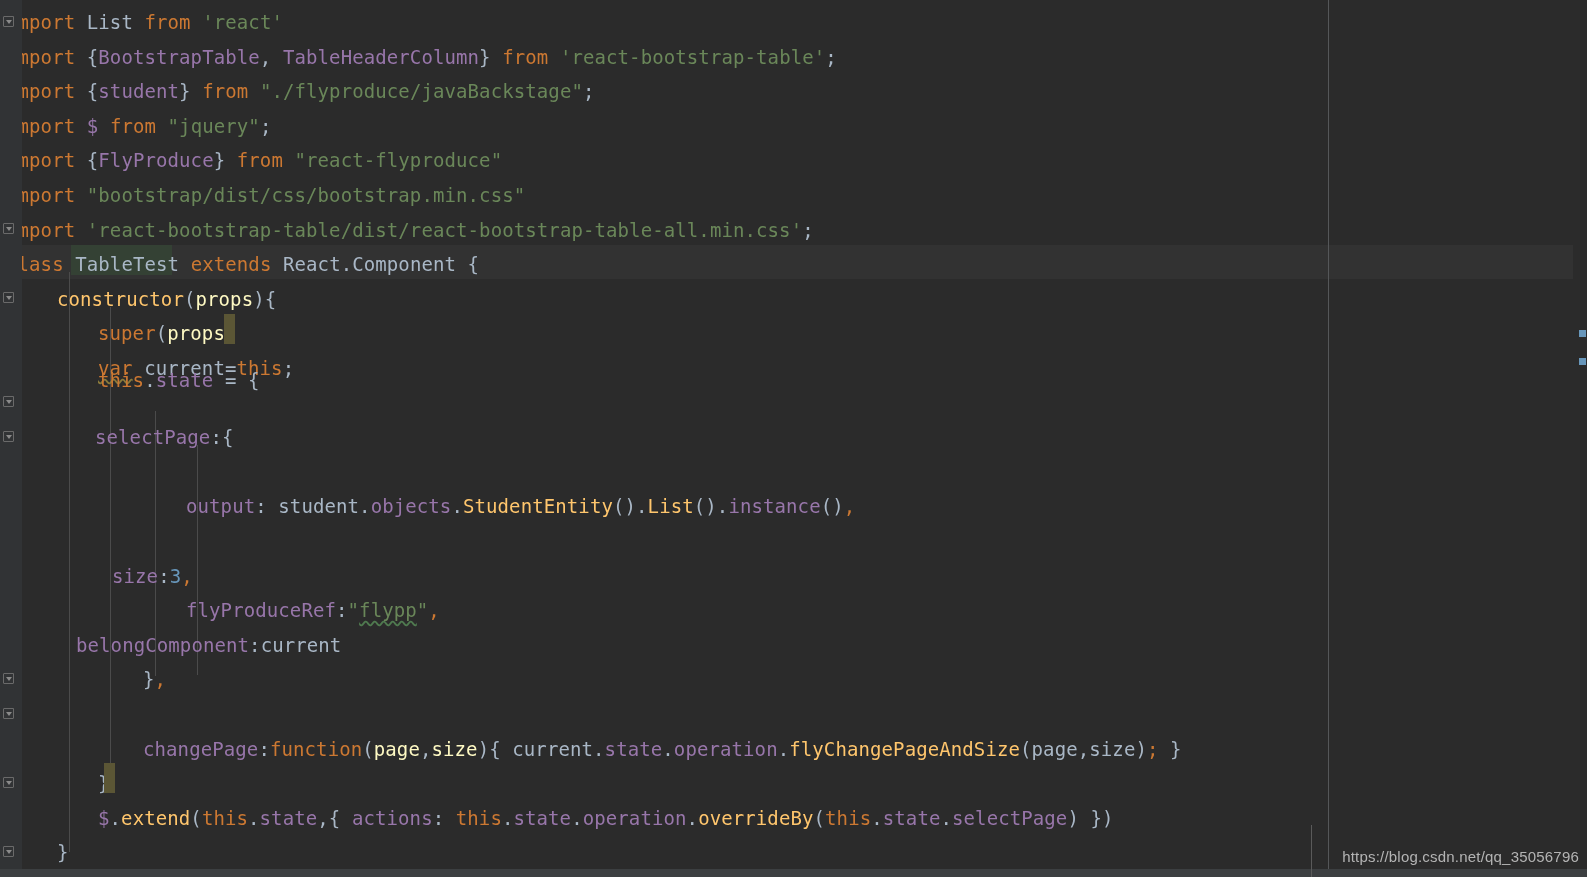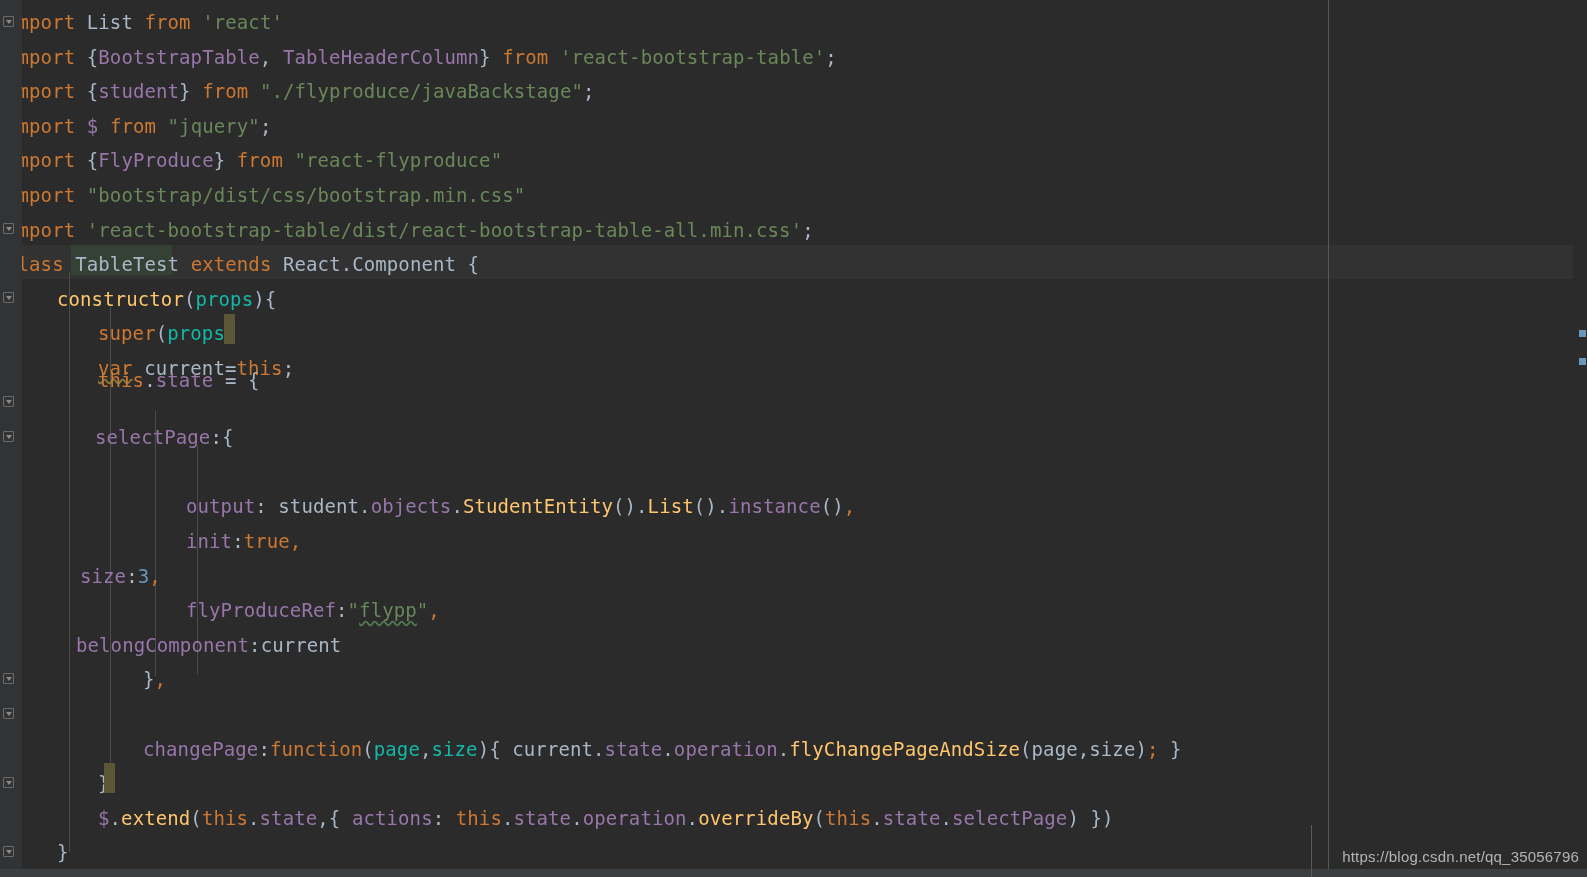--- a/index.html
+++ b/index.html
@@ -169,21 +169,21 @@
     z-index: 5;
   }
 
   
   .kw   { color: #cc7832; }           
   .def  { color: #a9b7c6; }           
   .id   { color: #9876aa; }           
   .str  { color: #6a8759; }           
   .fn   { color: #ffc66d; }           
   .num  { color: #6897bb; }           
-  .param{ color: #14b8a6; }
+  .param{ color: #fef9c3; }
 
   .squiggle-warn {
     text-decoration: underline wavy #8a7a3a;
     text-decoration-skip-ink: none;
     text-underline-offset: 3px;
   }
   .squiggle-spell {
     text-decoration: underline wavy #4f7a4f;
     text-decoration-skip-ink: none;
     text-underline-offset: 3px;
@@ -215,22 +215,21 @@
       <div class="code-line" style="top: 143.4px; padding-left: 6px;"><span class="kw">import</span><span class="def"> {</span><span class="id">FlyProduce</span><span class="def">} </span><span class="kw">from</span><span class="def"> </span><span class="str">"react-flyproduce"</span></div>
       <div class="code-line" style="top: 178px; padding-left: 6px;"><span class="kw">import</span><span class="def"> </span><span class="str">"bootstrap/dist/css/bootstrap.min.css"</span></div>
       <div class="code-line" style="top: 212.6px; padding-left: 6px;"><span class="kw">import</span><span class="def"> </span><span class="str">'react-bootstrap-table/dist/react-bootstrap-table-all.min.css'</span><span class="def">;</span></div>
       <div class="code-line" style="top: 247.2px; padding-left: 6px;"><span class="kw">class</span><span class="def"> </span><span class="def">TableTest</span><span class="def"> </span><span class="kw">extends</span><span class="def"> </span><span class="def">React.Component</span><span class="def"> {</span></div>
       <div class="code-line" style="top: 281.8px; padding-left: 57px;"><span class="fn">constructor</span><span class="def">(</span><span class="param">props</span><span class="def">){</span></div>
       <div class="code-line" style="top: 316.4px; padding-left: 98px;"><span class="kw">super</span><span class="def">(</span><span class="param">props</span><span class="def">)</span></div>
       <div class="code-line" style="top: 351px; padding-left: 98px;"><span class="kw squiggle-warn">var</span><span class="def"> current</span><span class="def">=</span><span class="kw">this</span><span class="def">;</span></div>
       <div class="code-line" style="top: 363px; padding-left: 98px;"><span class="kw">this</span><span class="def">.</span><span class="id">state</span><span class="def"> = {</span></div>
       <div class="code-line" style="top: 420.2px; padding-left: 95px;"><span class="id">selectPage</span><span class="def">:{</span></div>
       <div class="code-line" style="top: 489.4px; padding-left: 186px;"><span class="id">output</span><span class="def">: student</span><span class="def">.</span><span class="id">objects</span><span class="def">.</span><span class="fn">StudentEntity</span><span class="def">().</span><span class="fn">List</span><span class="def">().</span><span class="id">instance</span><span class="def">()</span><span class="kw">,</span></div>
-      <div class="code-line" style="top: 524px; padding-left: 186px;"><span class="id">init</span><span class="def">:</span><span class="kw">true</span><span class="kw">,</span></div>
-      <div class="code-line" style="top: 558.6px; padding-left: 80px;"><span class="id">size</span><span class="def">:</span><span class="num">3</span><span class="kw">,</span></div>
+      <div class="code-line" style="top: 558.6px; padding-left: 112px;"><span class="id">size</span><span class="def">:</span><span class="num">3</span><span class="kw">,</span></div>
       <div class="code-line" style="top: 593.2px; padding-left: 186px;"><span class="id">flyProduceRef</span><span class="def">:</span><span class="str">"</span><span class="str squiggle-spell">flypp</span><span class="str">"</span><span class="kw">,</span></div>
       <div class="code-line" style="top: 627.8px; padding-left: 76px;"><span class="id">belongComponent</span><span class="def">:current</span></div>
       <div class="code-line" style="top: 662.4px; padding-left: 143px;"><span class="def">}</span><span class="kw">,</span></div>
       <div class="code-line" style="top: 731.6px; padding-left: 143px;"><span class="id">changePage</span><span class="def">:</span><span class="kw">function</span><span class="def">(</span><span class="param">page</span><span class="def">,</span><span class="param">size</span><span class="def">){ current</span><span class="def">.</span><span class="id">state</span><span class="def">.</span><span class="id">operation</span><span class="def">.</span><span class="fn">flyChangePageAndSize</span><span class="def">(</span><span class="def">page</span><span class="def">,</span><span class="def">size</span><span class="def">)</span><span class="kw">;</span><span class="def"> }</span></div>
       <div class="code-line" style="top: 766.2px; padding-left: 98px;"><span class="def">}</span></div>
       <div class="code-line" style="top: 800.8px; padding-left: 98px;"><span class="id">$</span><span class="def">.</span><span class="fn">extend</span><span class="def">(</span><span class="kw">this</span><span class="def">.</span><span class="id">state</span><span class="def">,{ </span><span class="id">actions</span><span class="def">: </span><span class="kw">this</span><span class="def">.</span><span class="id">state</span><span class="def">.</span><span class="id">operation</span><span class="def">.</span><span class="fn">overrideBy</span><span class="def">(</span><span class="kw">this</span><span class="def">.</span><span class="id">state</span><span class="def">.</span><span class="id">selectPage</span><span class="def">) })</span></div>
       <div class="code-line" style="top: 835.4px; padding-left: 57px;"><span class="def">}</span></div>
     </div>
 
   <div id="cursor-layer">

